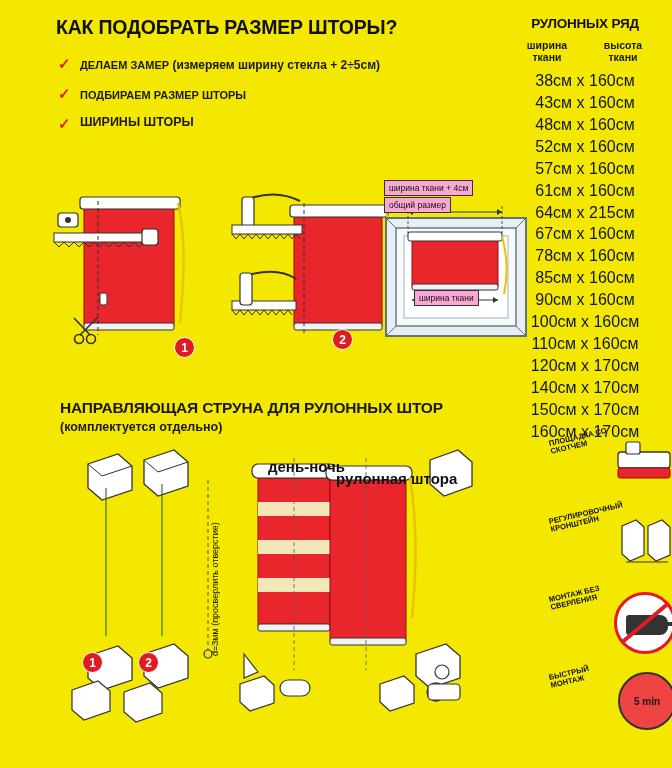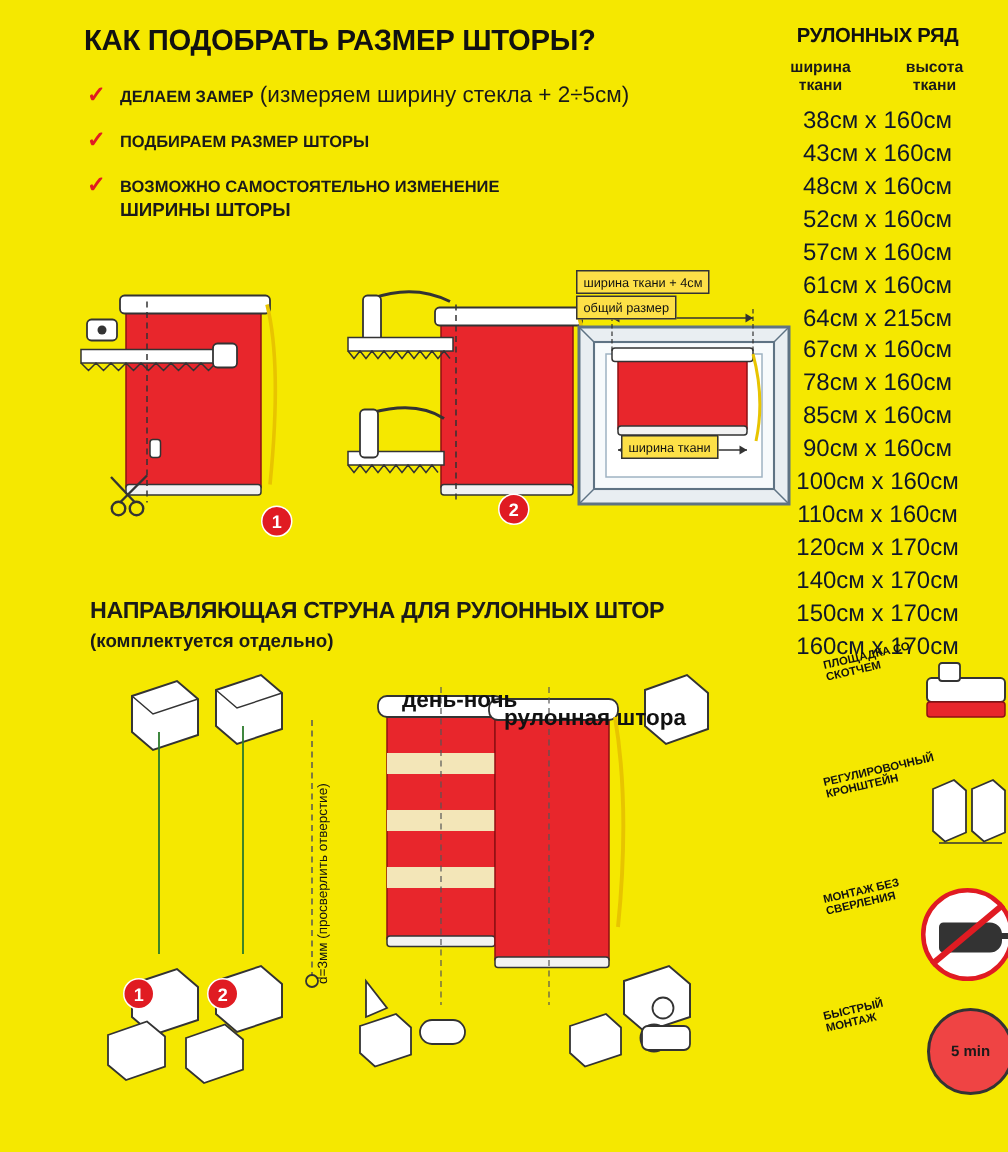--- a/index.html
+++ b/index.html
@@ -28,21 +28,21 @@
 
   
   .bullets { position: absolute; left: 42px; top: 55px; width: 430px; }
   .bullet { position: relative; padding-left: 22px; margin-bottom: 12px; }
   .check {
     position: absolute; left: 0; top: 1px;
     color: #e01b22; font-size: 15px; font-weight: bold;
     line-height: 1;
   }
   .bullet-strong { font-weight: bold; font-size: 11px; }
-  .bullet-normal { font-weight: normal; font-size: 15px; }
+  .bullet-normal { font-weight: bold; font-size: 12px; }
   .bullet-line2 { display: block; margin-left: 0; font-weight: bold; font-size: 12.5px; }
 
   
   .size-panel { position: absolute; right: 8px; top: 16px; width: 190px; text-align: center; }
   .size-title { font-weight: bold; font-size: 13.5px; color: #111; letter-spacing: -0.2px; }
   .size-heads { display: flex; justify-content: center; gap: 14px; margin-top: 8px; }
   .size-head { font-size: 10.5px; font-weight: bold; line-height: 1.15; width: 62px; }
   .size-list { margin-top: 7px; }
   .size-row { font-size: 16px; line-height: 1.37; color: #0f172a; }
 
@@ -51,21 +51,21 @@
   .diagram-right { position: absolute; left: 352px; top: 182px; width: 200px; height: 200px; }
 
   .badge {
     position: absolute; width: 21px; height: 21px; border-radius: 50%;
     background: #e01b22; color: #fff; font-weight: bold; font-size: 12px;
     display: flex; align-items: center; justify-content: center;
     border: 1.5px solid #fff;
   }
 
   .callout {
-    position: absolute; background: #fde047; border: 1px solid #333;
+    position: absolute; background: #f9a8d4; border: 1px solid #333;
     font-size: 8.5px; padding: 2px 4px; white-space: nowrap; color: #111;
   }
 
   
   .sec2-title { position: absolute; left: 44px; top: 399px; width: 460px; }
   .sec2-line1 { font-size: 15.5px; font-weight: bold; letter-spacing: -0.2px; }
   .sec2-line2 { font-size: 12.5px; font-weight: bold; margin-top: 3px; }
 
   
   .diagram2 { position: absolute; left: 28px; top: 440px; width: 440px; height: 300px; }
@@ -118,21 +118,20 @@
     <div class="bullet">
       <span class="check">✓</span>
       <span class="bullet-strong">ДЕЛАЕМ ЗАМЕР</span><span class="bullet-normal"> (измеряем ширину стекла + 2÷5см)</span>
     </div>
     <div class="bullet">
       <span class="check">✓</span>
       <span class="bullet-strong">ПОДБИРАЕМ РАЗМЕР ШТОРЫ</span>
     </div>
     <div class="bullet">
       <span class="check">✓</span>
-      <span class="bullet-strong">ВОЗМОЖНО САМОСТОЯТЕЛЬНО ИЗМЕНЕНИЕ</span>
       <span class="bullet-line2">ШИРИНЫ ШТОРЫ</span>
     </div>
   </div>
 
   <div class="size-panel">
     <div class="size-title">РУЛОННЫХ РЯД</div>
     <div class="size-heads">
       <div class="size-head">ширина ткани</div>
       <div class="size-head">высота ткани</div>
     </div>

